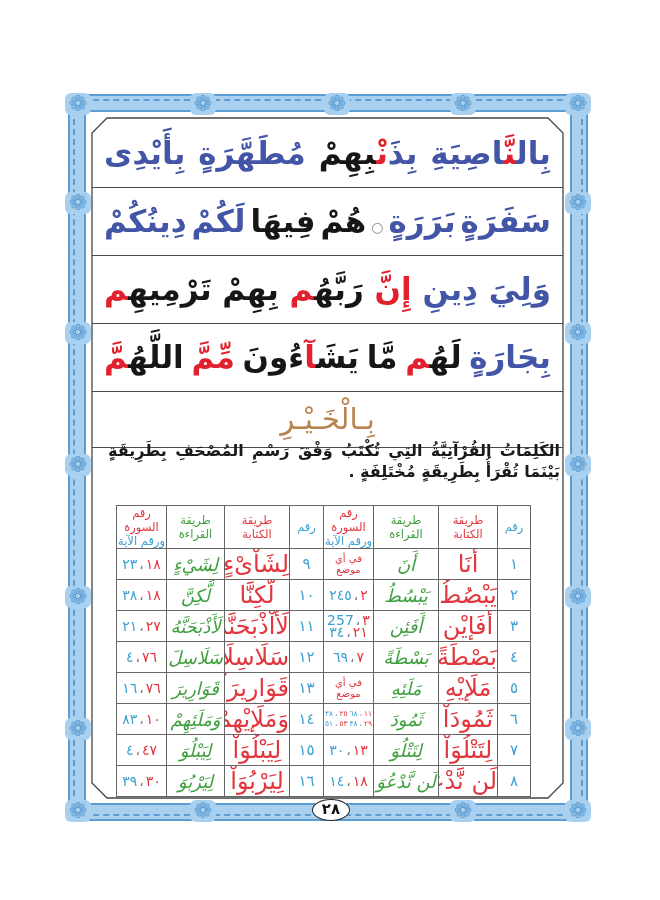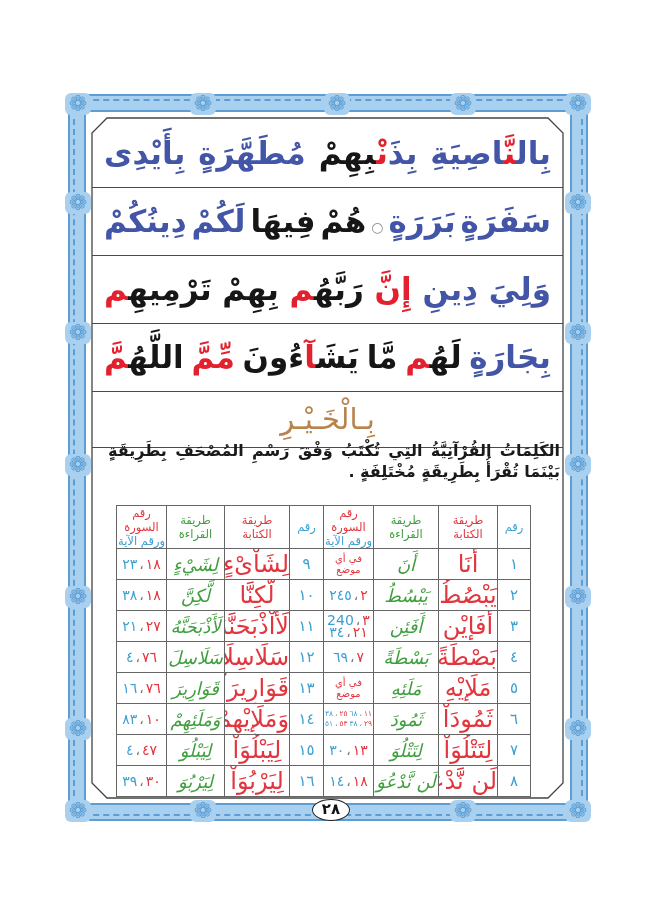--- a/index.html
+++ b/index.html
@@ -204,21 +204,21 @@
     <td>
           <span class="ref"><span class="surah">١٨</span><span class="sep">،</span><span class="ayah">٣٨</span></span>
         </td>
   </tr>
 
   <tr class="body">
     <td class="c-num">٣</td>
     <td class="c-written">أَفَإِيْن</td>
     <td class="c-read">أَفَئِن</td>
     <td>
-      <span class="ref"><span class="surah">٣</span><span class="sep">،</span><span class="ayah">240</span></span>
+      <span class="ref"><span class="surah">٣</span><span class="sep">،</span><span class="ayah">257</span></span>
       <span class="ref"><span class="surah">٢١</span><span class="sep">،</span><span class="ayah">٣٤</span></span>
     </td>
     <td class="c-num">١١</td>
     <td class="c-written">لَأَاْذْبَحَنَّهُ</td>
     <td class="c-read">لَأَذْبَحَنَّهُ</td>
     <td>
           <span class="ref"><span class="surah">٢٧</span><span class="sep">،</span><span class="ayah">٢١</span></span>
         </td>
   </tr>
 

